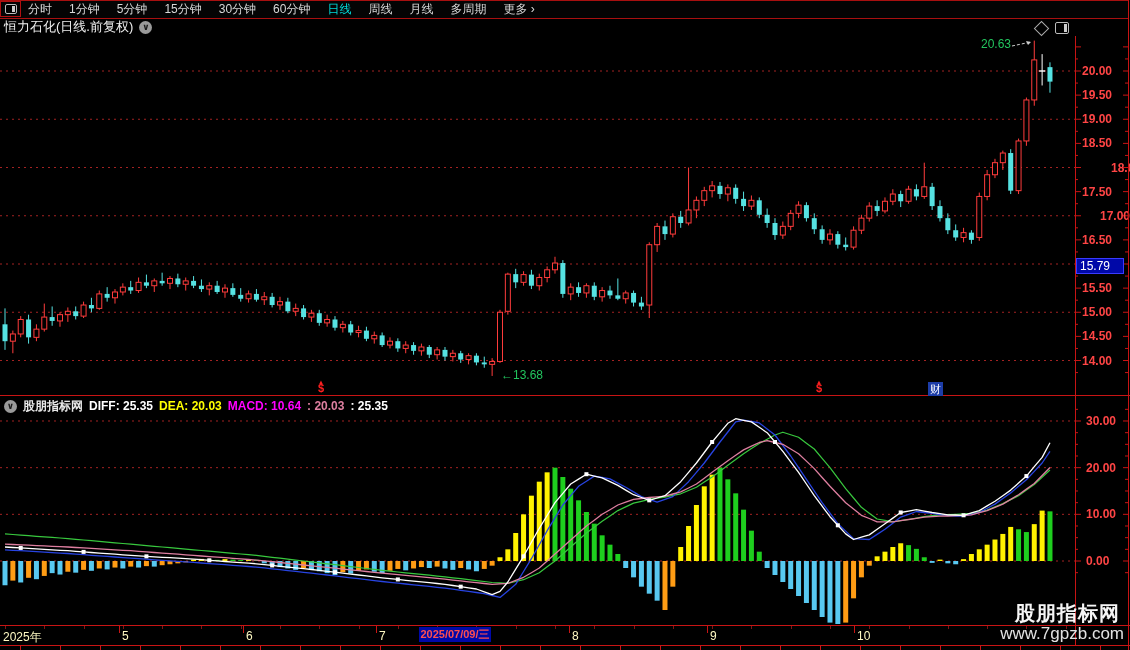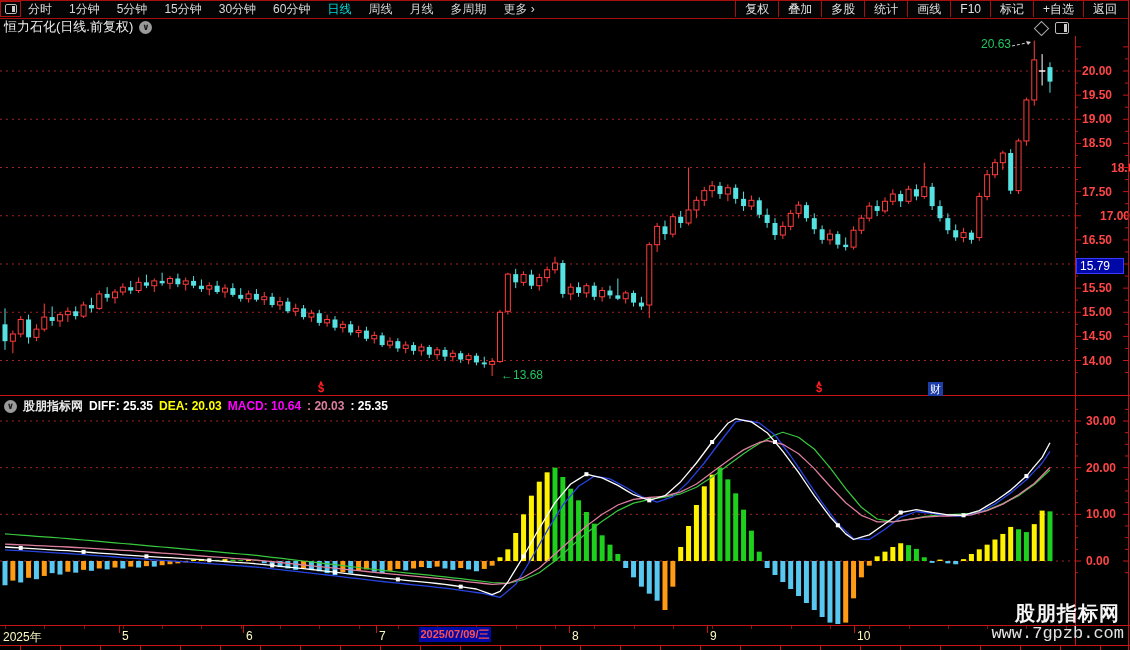--- a/index.html
+++ b/index.html
@@ -42,21 +42,21 @@
   .evmark .tri{font-size:6px;display:block;}
   .evmark .dol{font-size:11px;display:block;}
   #cai-badge{position:absolute;width:15px;height:14px;background:#1d3da8;color:#fff;
              font-size:11px;line-height:14px;text-align:center;}
   
   .datelabel{position:absolute;top:629px;color:#fef9c3;font-size:12px;}
   #date-hl{top:627px;height:15px;background:#0008a8;color:#ff5050;font-size:11px;line-height:15px;
            text-align:center;font-weight:bold;}
   
   #wm1{right:10px;top:600px;color:#f5f5f5;font-size:20px;font-weight:bold;letter-spacing:1px;}
-  #wm2{right:6px;top:624px;color:#e2e2e2;font-size:17px;font-family:Liberation Mono, monospace;}
+  #wm2{right:6px;top:624px;color:#e2e2e2;font-size:17px;}
   svg{position:absolute;left:0;}
 </style>
 </head>
 <body>
 
 <div id="app">
 
   <div class="abs" id="toolbar">
     <div class="abs" id="tb-lefticon">
         <span class="split-ic"></span>
@@ -66,31 +66,20 @@
         <span class="tbitem">1分钟</span>
         <span class="tbitem">5分钟</span>
         <span class="tbitem">15分钟</span>
         <span class="tbitem">30分钟</span>
         <span class="tbitem">60分钟</span>
         <span class="tbitem active">日线</span>
         <span class="tbitem">周线</span>
         <span class="tbitem">月线</span>
         <span class="tbitem">多周期</span>
         <span class="tbitem">更多 ›</span>
-      </div>
-    <div class="abs" id="tb-right">
-        <span class="tbritem">复权</span>
-        <span class="tbritem">叠加</span>
-        <span class="tbritem">多股</span>
-        <span class="tbritem">统计</span>
-        <span class="tbritem">画线</span>
-        <span class="tbritem">F10</span>
-        <span class="tbritem">标记</span>
-        <span class="tbritem">+自选</span>
-        <span class="tbritem">返回</span>
       </div>
   </div>
 
   <div class="abs" id="title-row">
     <span id="pane-title">恒力石化(日线.前复权)</span>
     <span class="circ-ic">∨</span>
   </div>
   <div class="abs" id="chart-icons">
     <span class="diamond-ic"></span>
     <span class="split-ic" style="width:12px;height:10px;"></span>

